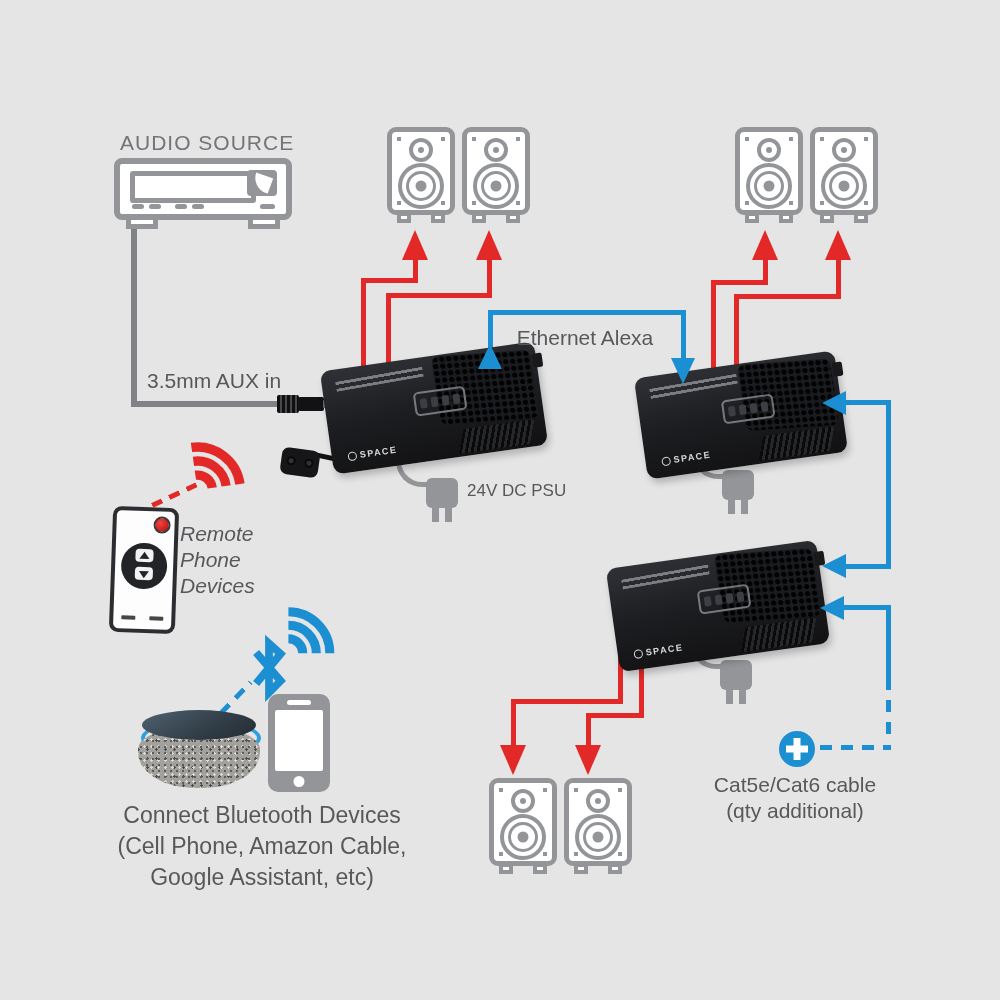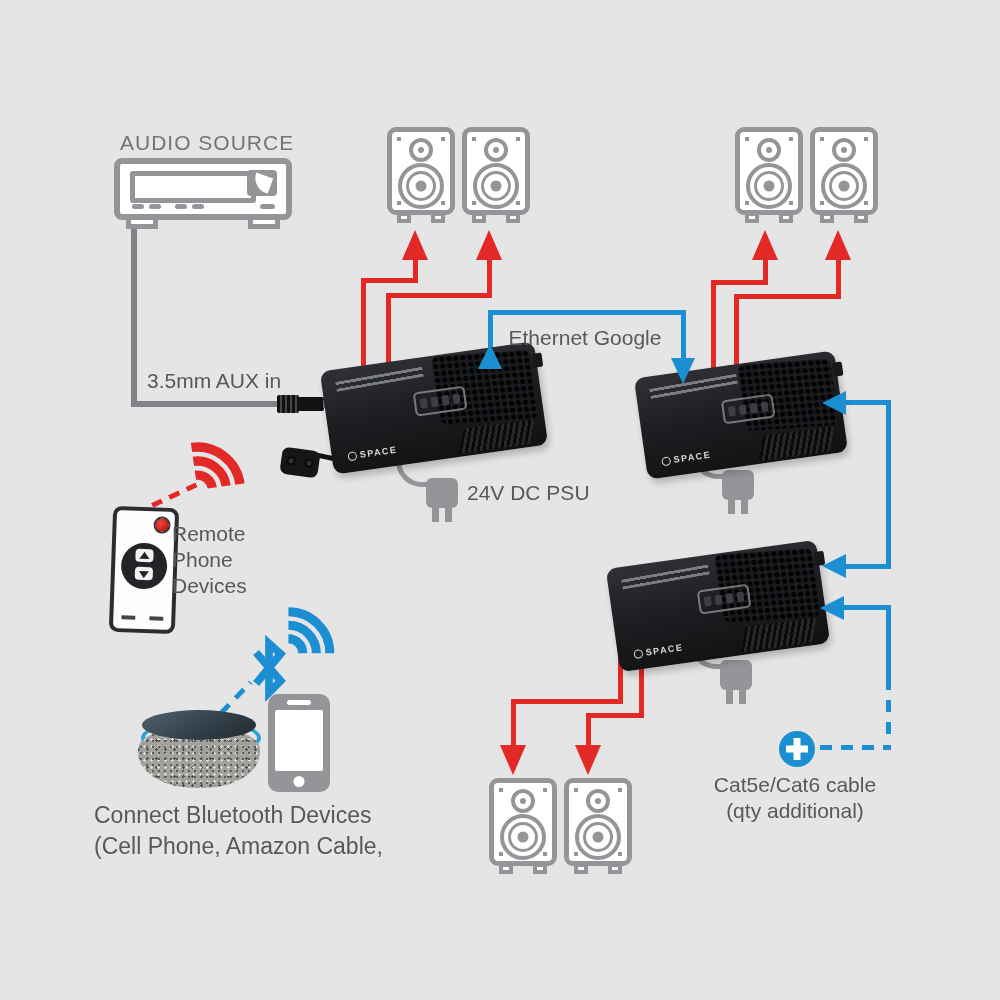--- a/index.html
+++ b/index.html
@@ -113,33 +113,34 @@
 </style>
 </head>
 <body>
 
 <div id="canvas">
 
   <div class="cap" style="left:120px;top:131px;font-size:21px;letter-spacing:1px;color:#737478;">AUDIO SOURCE</div>
 
   <div class="cap" style="left:147px;top:369px;font-size:21px;">3.5mm AUX in</div>
 
-  <div class="cap" style="left:495px;top:326px;width:180px;text-align:center;font-size:21px;">Ethernet Google</div>
-
-  <div class="cap" style="left:467px;top:481px;font-size:21px;">24V DC PSU</div>
-
-  <div class="cap" style="left:172px;top:521px;font-size:21px;line-height:26px;">
+  <div class="cap" style="left:495px;top:326px;width:180px;text-align:center;font-size:21px;">Ethernet Alexa</div>
+
+  <div class="cap" style="left:467px;top:481px;font-size:17px;">24V DC PSU</div>
+
+  <div class="cap" style="left:180px;top:521px;font-size:21px;line-height:26px;font-style:italic;">
     <div>Remote</div>
     <div>Phone</div>
     <div>Devices</div>
   </div>
 
-  <div class="cap" style="left:94px;top:800px;width:302px;font-size:23px;line-height:31px;">
+  <div class="cap" style="left:111px;top:800px;width:302px;text-align:center;font-size:23px;line-height:31px;">
     <div>Connect Bluetooth Devices</div>
     <div>(Cell Phone, Amazon Cable,</div>
+    <div>Google Assistant, etc)</div>
   </div>
 
   <div class="cap" style="left:695px;top:772px;width:200px;text-align:center;font-size:21px;line-height:26px;">
     <div>Cat5e/Cat6 cable</div>
     <div>(qty additional)</div>
   </div>
 
   <div class="recv">
     <div class="disp"></div>
     <div class="dial"></div>

